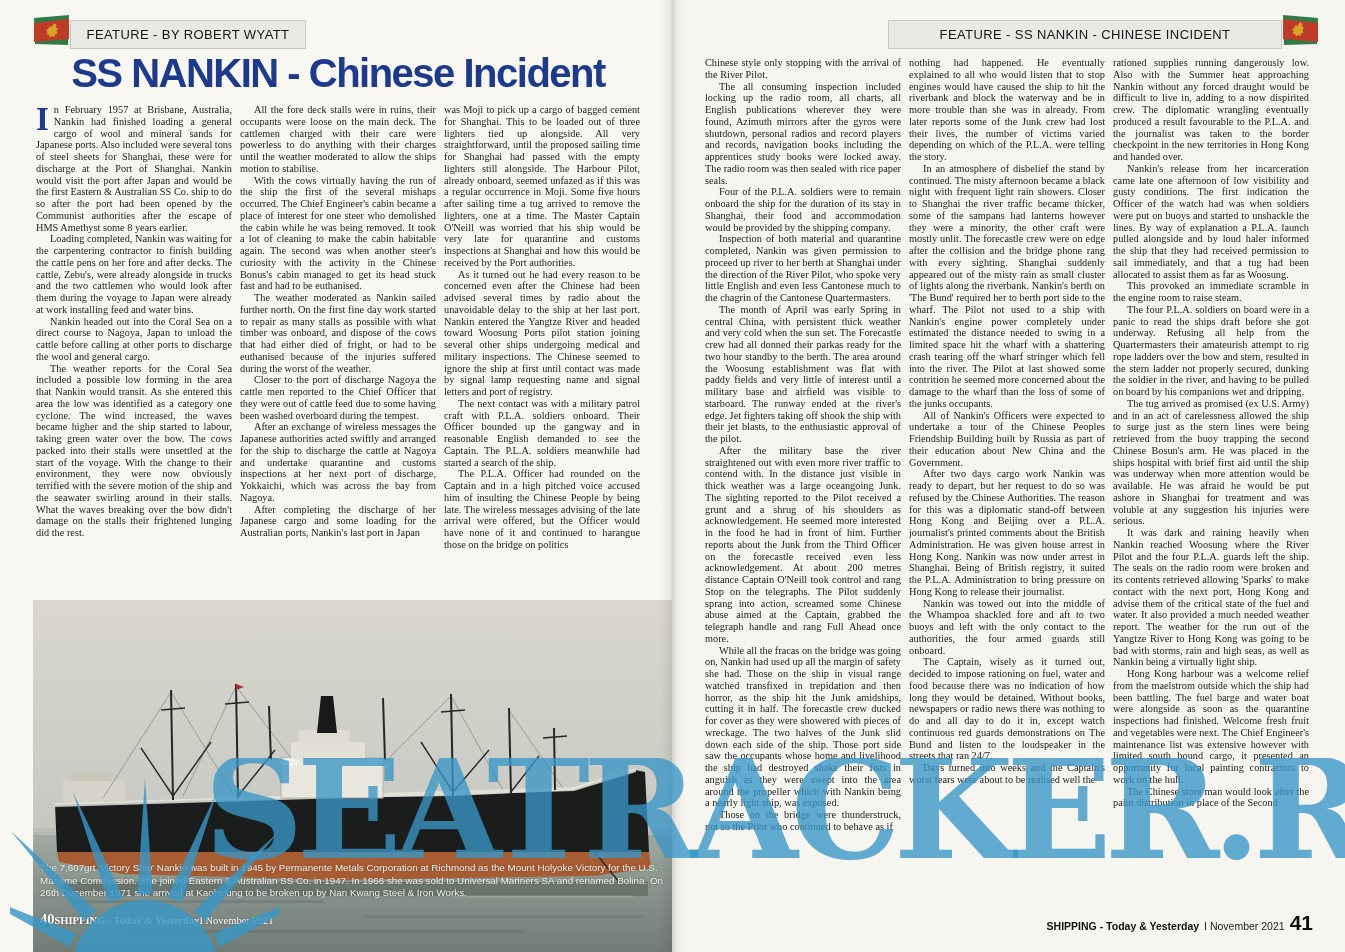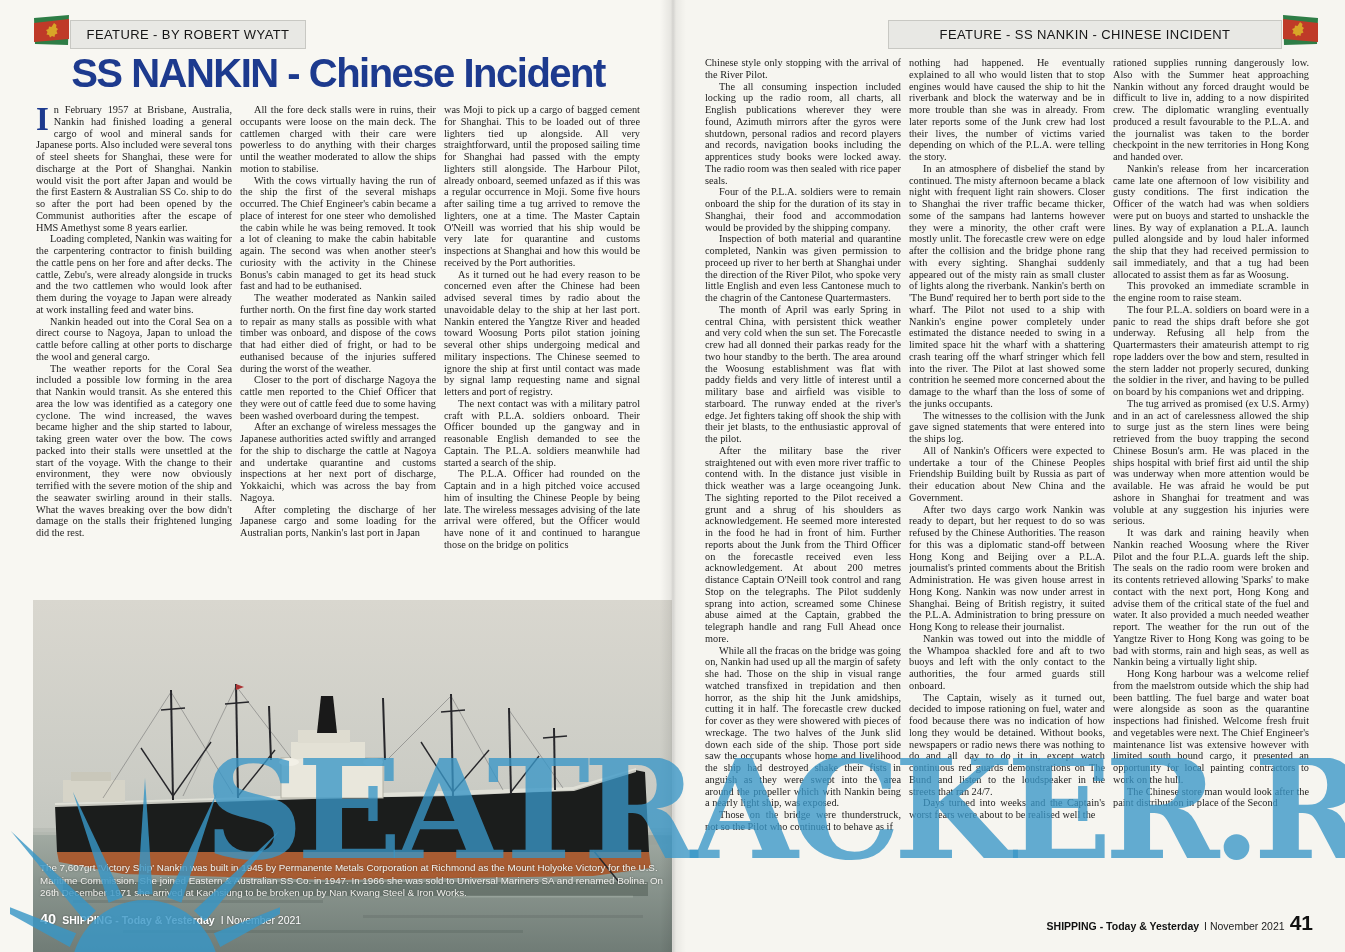--- a/index.html
+++ b/index.html
@@ -34,22 +34,22 @@
   p.indent { text-indent:14px; }
   .dropcap { float:left; color:#1d3a8e; font-weight:bold; font-size:33px; line-height:29px;
              padding:1px 5px 0 0; }
 
   .photo { position:absolute; left:33px; top:600px; width:639px; height:352px; z-index:1; }
   .photo svg { display:block; width:100%; height:100%; }
   .caption { position:absolute; left:7px; top:262px; width:624px; color:#f2f2ee; z-index:2;
              font-family:"Liberation Sans", sans-serif; font-size:9.8px; line-height:12.6px;
              text-shadow:0 0 2px rgba(40,40,40,0.55); }
   .footer-photo { position:absolute; left:7px; top:311px; z-index:2; color:#fff;
-                  font-family:Liberation Sans, sans-serif; font-size:10.5px;
-                  display:flex; align-items:baseline; gap:6px;
+                  font-family:Liberation Serif, serif; font-size:10.5px;
+                  display:flex; align-items:baseline; gap:0;
                   text-shadow:0 0 2px rgba(40,40,40,0.55); }
   .footer-photo .pagenum { font-weight:bold; font-size:14.5px; }
   .footer-photo .mag { font-weight:bold; }
   .footer-photo .issue { font-weight:normal; }
 
   .footer-right { position:absolute; right:32px; top:911px; z-index:2; color:#222;
                   font-family:"Liberation Sans", sans-serif; font-size:10.5px;
                   display:flex; align-items:baseline; gap:5px; }
   .footer-right .mag { font-weight:bold; color:#111; }
   .footer-right .pagenum { font-weight:bold; font-size:21px; color:#111; }
@@ -122,21 +122,20 @@
         <p class="para indent">Four of the P.L.A. soldiers were to remain onboard the ship for the duration of its stay in Shanghai, their food and accommodation would be provided by the shipping company.</p>
         <p class="para indent">Inspection of both material and quarantine completed, Nankin was given permission to proceed up river to her berth at Shanghai under the direction of the River Pilot, who spoke very little English and even less Cantonese much to the chagrin of the Cantonese Quartermasters.</p>
         <p class="para indent">The month of April was early Spring in central China, with persistent thick weather and very cold when the sun set. The Forecastle crew had all donned their parkas ready for the two hour standby to the berth. The area around the Woosung establishment was flat with paddy fields and very little of interest until a military base and airfield was visible to starboard. The runway ended at the river's edge. Jet fighters taking off shook the ship with their jet blasts, to the enthusiastic approval of the pilot.</p>
         <p class="para indent">After the military base the river straightened out with even more river traffic to contend with. In the distance just visible in thick weather was a large oceangoing Junk. The sighting reported to the Pilot received a grunt and a shrug of his shoulders as acknowledgement. He seemed more interested in the food he had in front of him. Further reports about the Junk from the Third Officer on the forecastle received even less acknowledgement. At about 200 metres distance Captain O'Neill took control and rang Stop on the telegraphs. The Pilot suddenly sprang into action, screamed some Chinese abuse aimed at the Captain, grabbed the telegraph handle and rang Full Ahead once more.</p>
         <p class="para indent">While all the fracas on the bridge was going on, Nankin had used up all the margin of safety she had. Those on the ship in visual range watched transfixed in trepidation and then horror, as the ship hit the Junk amidships, cutting it in half. The forecastle crew ducked for cover as they were showered with pieces of wreckage. The two halves of the Junk slid down each side of the ship. Those port side saw the occupants whose home and livelihood the ship had destroyed shake their fists in anguish as they were swept into the area around the propeller which with Nankin being a nearly light ship, was exposed.</p>
         <p class="para indent">Those on the bridge were thunderstruck, not so the Pilot who continued to behave as if</p>
       </div>
     <div class="col">
         <p class="para">nothing had happened. He eventually explained to all who would listen that to stop engines would have caused the ship to hit the riverbank and block the waterway and be in more trouble than she was in already. From later reports some of the Junk crew had lost their lives, the number of victims varied depending on which of the P.L.A. were telling the story.</p>
         <p class="para indent">In an atmosphere of disbelief the stand by continued. The misty afternoon became a black night with frequent light rain showers. Closer to Shanghai the river traffic became thicker, some of the sampans had lanterns however they were a minority, the other craft were mostly unlit. The forecastle crew were on edge after the collision and the bridge phone rang with every sighting. Shanghai suddenly appeared out of the misty rain as small cluster of lights along the riverbank. Nankin's berth on 'The Bund' required her to berth port side to the wharf. The Pilot not used to a ship with Nankin's engine power completely under estimated the distance needed to swing in a limited space hit the wharf with a shattering crash tearing off the wharf stringer which fell into the river. The Pilot at last showed some contrition he seemed more concerned about the damage to the wharf than the loss of some of the junks occupants.</p>
-        <p class="para indent">The witnesses to the collision with the Junk gave signed statements that were entered into the ships log.</p>
         <p class="para indent">All of Nankin's Officers were expected to undertake a tour of the Chinese Peoples Friendship Building built by Russia as part of their education about New China and the Government.</p>
         <p class="para indent">After two days cargo work Nankin was ready to depart, but her request to do so was refused by the Chinese Authorities. The reason for this was a diplomatic stand-off between Hong Kong and Beijing over a P.L.A. journalist's printed comments about the British Administration. He was given house arrest in Hong Kong. Nankin was now under arrest in Shanghai. Being of British registry, it suited the P.L.A. Administration to bring pressure on Hong Kong to release their journalist.</p>
         <p class="para indent">Nankin was towed out into the middle of the Whampoa shackled fore and aft to two buoys and left with the only contact to the authorities, the four armed guards still onboard.</p>
         <p class="para indent">The Captain, wisely as it turned out, decided to impose rationing on fuel, water and food because there was no indication of how long they would be detained. Without books, newspapers or radio news there was nothing to do and all day to do it in, except watch continuous red guards demonstrations on The Bund and listen to the loudspeaker in the streets that ran 24/7.</p>
         <p class="para indent">Days turned into weeks and the Captain's worst fears were about to be realised well the</p>
       </div>
     <div class="col">
         <p class="para">rationed supplies running dangerously low. Also with the Summer heat approaching Nankin without any forced draught would be difficult to live in, adding to a now dispirited crew. The diplomatic wrangling eventually produced a result favourable to the P.L.A. and the journalist was taken to the border checkpoint in the new territories in Hong Kong and handed over.</p>
         <p class="para indent">Nankin's release from her incarceration came late one afternoon of low visibility and gusty conditions. The first indication the Officer of the watch had was when soldiers were put on buoys and started to unshackle the lines. By way of explanation a P.L.A. launch pulled alongside and by loud haler informed the ship that they had received permission to sail immediately, and that a tug had been allocated to assist them as far as Woosung.</p>
         <p class="para indent">This provoked an immediate scramble in the engine room to raise steam.</p>

